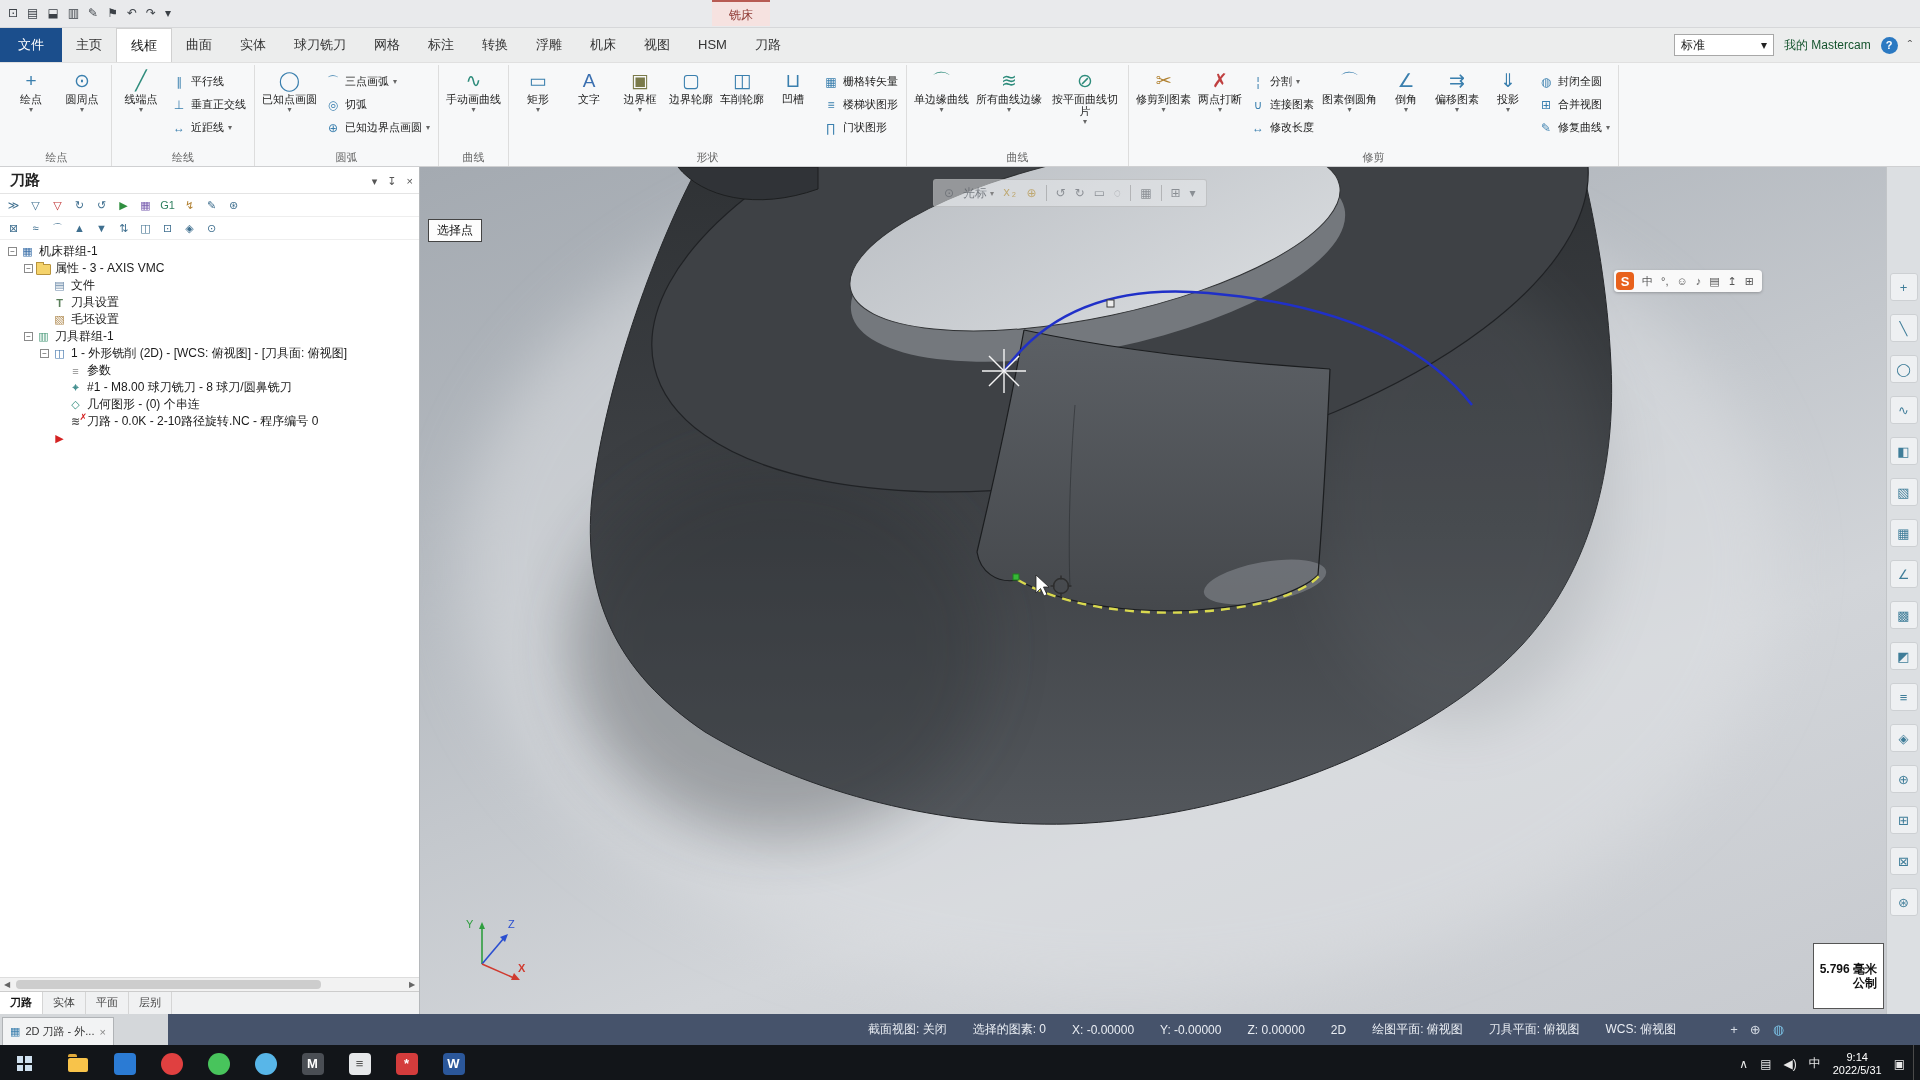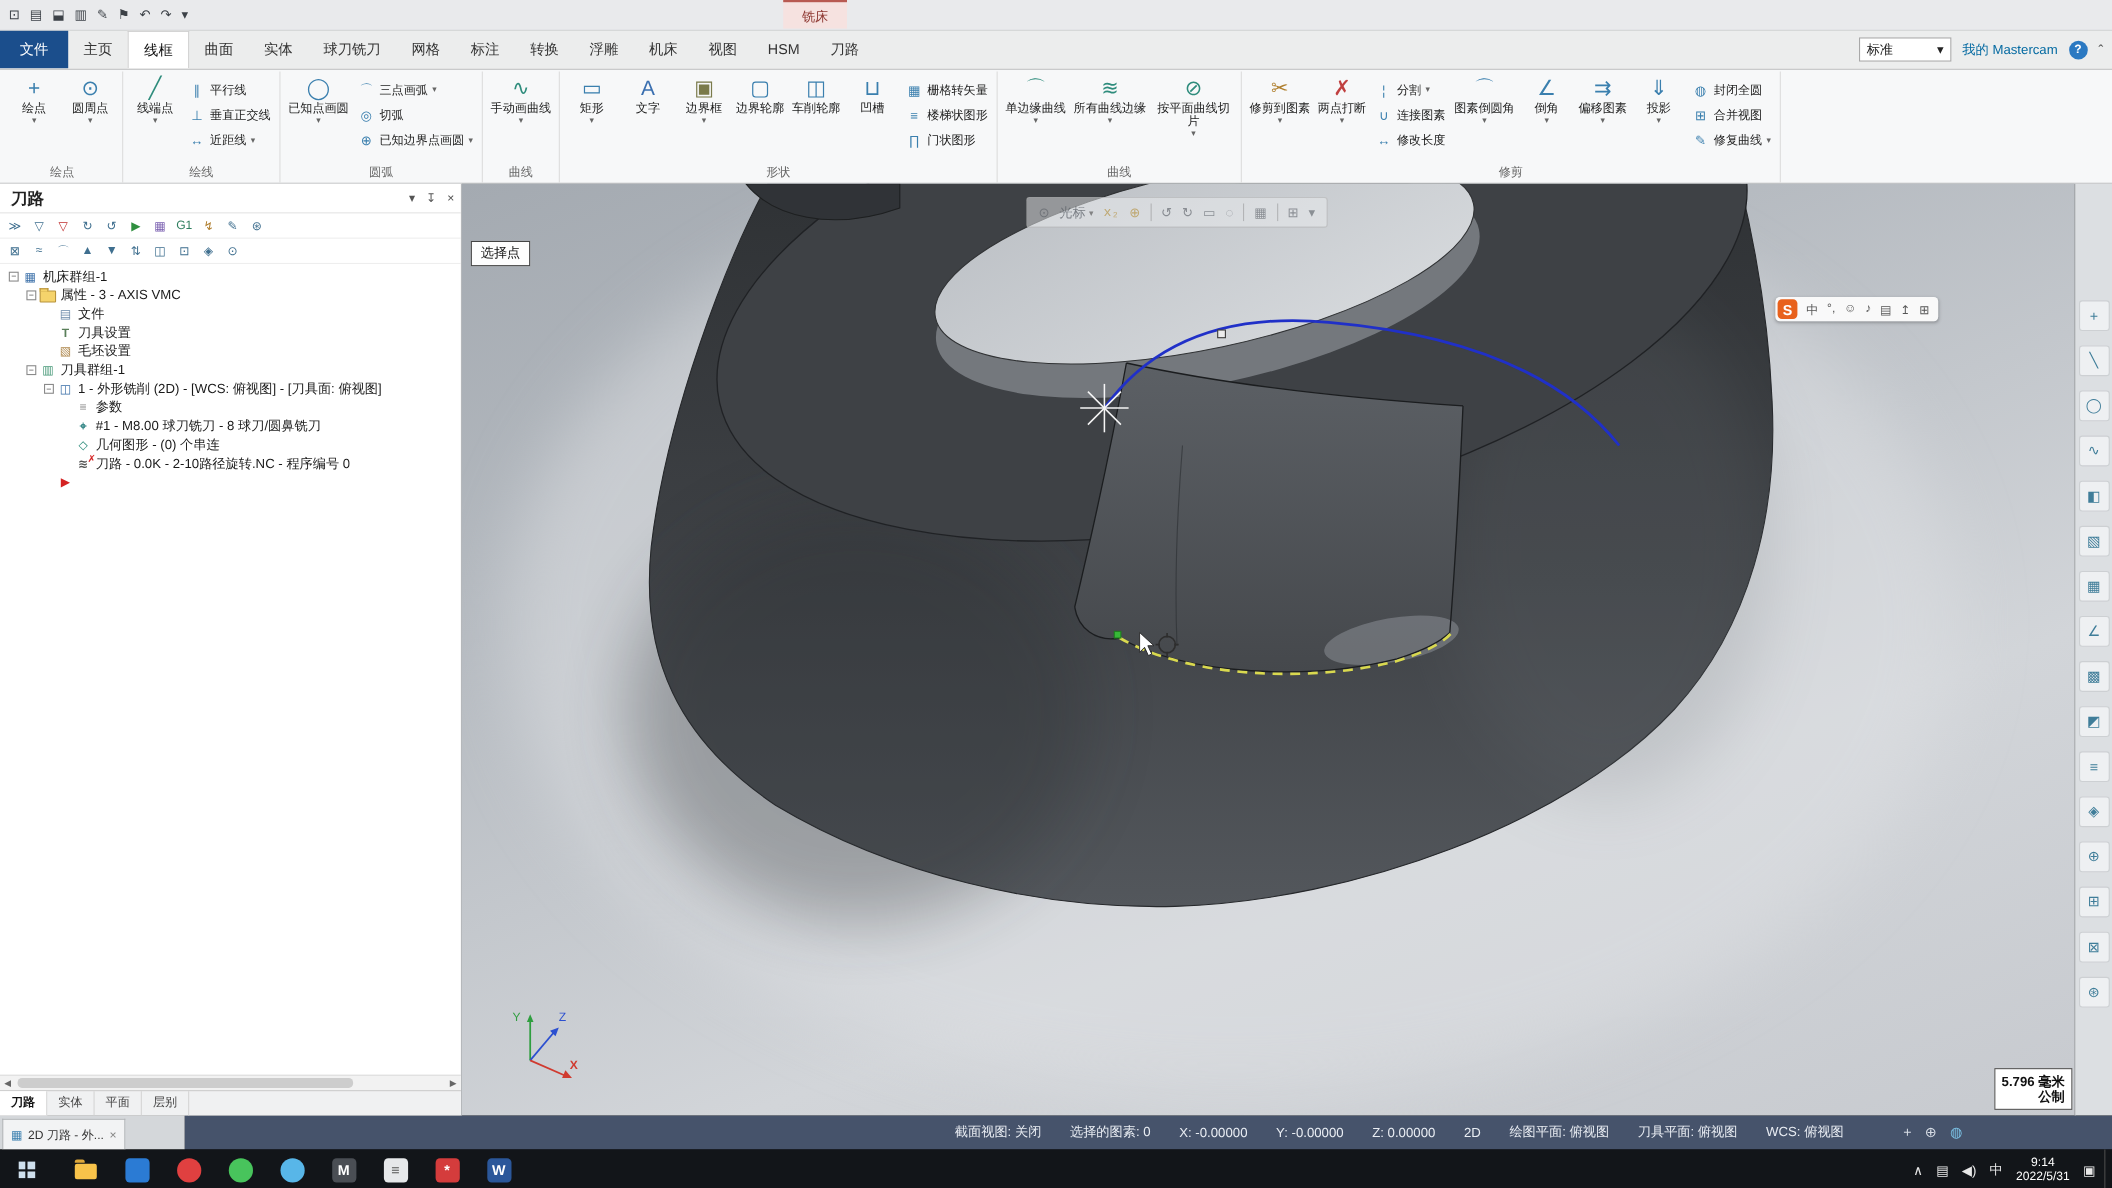--- a/index.html
+++ b/index.html
@@ -13,23 +13,23 @@
   .context-tab{position:absolute;left:712px;top:0;height:26px;width:58px;text-align:center;
     line-height:26px;font-size:12px;color:#8f3a34;background:#f6e2e0;border-top:2px solid #b85a52;box-sizing:border-box;}
   .wintitle{position:absolute;left:930px;top:0;line-height:27px;font-size:12px;color:#3a3a3a;white-space:nowrap;}
   
   .tabsrow{height:34px;background:#eceded;display:flex;position:relative;flex:none;border-bottom:1px solid #e0e0e0;}
   .tabs{display:flex;}
   .rtab{padding:0 14px;line-height:33px;font-size:13px;color:#333;white-space:nowrap;}
   .rtab.file{background:#1b4e8c;color:#fff;padding:0 18px;}
   .rtab.active{background:#fff;border:1px solid #d0d0d0;border-bottom:none;color:#111;}
   .ribbon-right{position:absolute;right:8px;top:0;height:34px;display:flex;align-items:center;gap:10px;}
-  .stylesel{width:84px;height:22px;background:#fff;border:1px solid #a8a8a8;font-size:12px;color:#222;
+  .stylesel{width:100px;height:22px;background:#fff;border:1px solid #a8a8a8;font-size:12px;color:#222;
     display:flex;align-items:center;justify-content:space-between;padding:0 6px;box-sizing:border-box;}
-  .acct{font-size:12px;color:#0369a1;text-align:center;}
+  .acct{font-size:12px;color:#14532d;text-align:center;}
   .helpbtn{width:17px;height:17px;border-radius:50%;background:#2b79c2;color:#fff;font-size:11px;font-weight:bold;
     display:flex;align-items:center;justify-content:center;}
   .collapsebtn{font-size:13px;color:#555;}
   
   .ribbon{height:104px;background:#f7f8f9;border-bottom:1px solid #cfd0d2;display:flex;padding:2px 2px 0;box-sizing:border-box;flex:none;}
   .rgroup{display:flex;flex-direction:column;border-right:1px solid #ddd;padding:1px 4px 0;}
   .rrow{display:flex;align-items:stretch;flex:1;gap:1px;}
   .rbig{display:flex;flex-direction:column;align-items:center;min-width:44px;max-width:72px;padding:2px 3px 0;color:#222;}
   .ricon{height:25px;font-size:19px;line-height:25px;}
   .rlabel{font-size:11px;line-height:12px;text-align:center;}
@@ -73,21 +73,21 @@
     background:rgba(235,237,240,0.5);border:1px solid rgba(160,160,160,0.45);border-radius:3px;padding:0 10px;color:#5a5f66;}
   .fitem{font-size:12px;opacity:0.62;}
   .fsep{width:1px;height:16px;background:rgba(120,120,120,0.4);}
   .flabel{font-size:12px;opacity:0.75;display:flex;align-items:center;gap:3px;}
   .recorder{position:absolute;left:1194px;top:103px;height:22px;display:flex;align-items:center;gap:8px;
     background:rgba(252,252,252,0.95);border-radius:4px;padding:0 8px 0 2px;box-shadow:0 1px 3px rgba(0,0,0,0.25);}
   .reclogo{width:18px;height:18px;background:#e8611c;color:#fff;border-radius:4px;font-size:13px;font-weight:bold;
     display:flex;align-items:center;justify-content:center;}
   .recitem{font-size:11px;color:#555;}
   .gizmo{position:absolute;left:38px;top:745px;}
-  .scalebox{position:absolute;right:2px;bottom:5px;background:#fff;border:1px solid #555;padding:4px 6px;text-align:right;}
+  .scalebox{position:absolute;right:2px;bottom:5px;background:#fff;border:1px solid #555;padding:18px 6px;text-align:right;}
   .scaleval{font-size:12px;font-weight:bold;color:#111;line-height:14px;}
   .scaleunit{font-size:12px;font-weight:bold;color:#111;line-height:14px;}
   
   .rstrip{width:34px;flex:none;background:#dcdfe2;border-left:1px solid #c2c5c8;display:flex;flex-direction:column;align-items:center;padding-top:106px;box-sizing:border-box;gap:13px;}
   .rsb{width:26px;height:26px;background:#eef0f2;border:1px solid #cdd0d3;border-radius:3px;color:#3f7d99;font-size:13px;
     display:flex;align-items:center;justify-content:center;flex:none;}
   
   .statusrow{height:31px;display:flex;flex:none;}
   .viewtabs{width:166px;background:#d4d7da;display:flex;align-items:stretch;padding-left:2px;}
   .vtab{display:flex;align-items:center;gap:5px;background:#f2f3f4;border:1px solid #b0b3b6;border-bottom:none;

